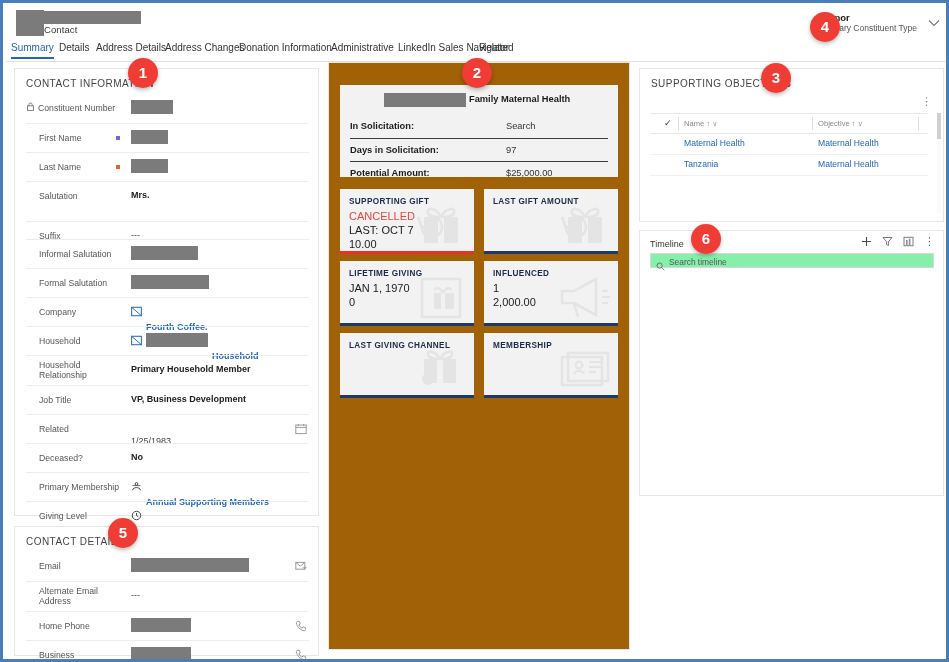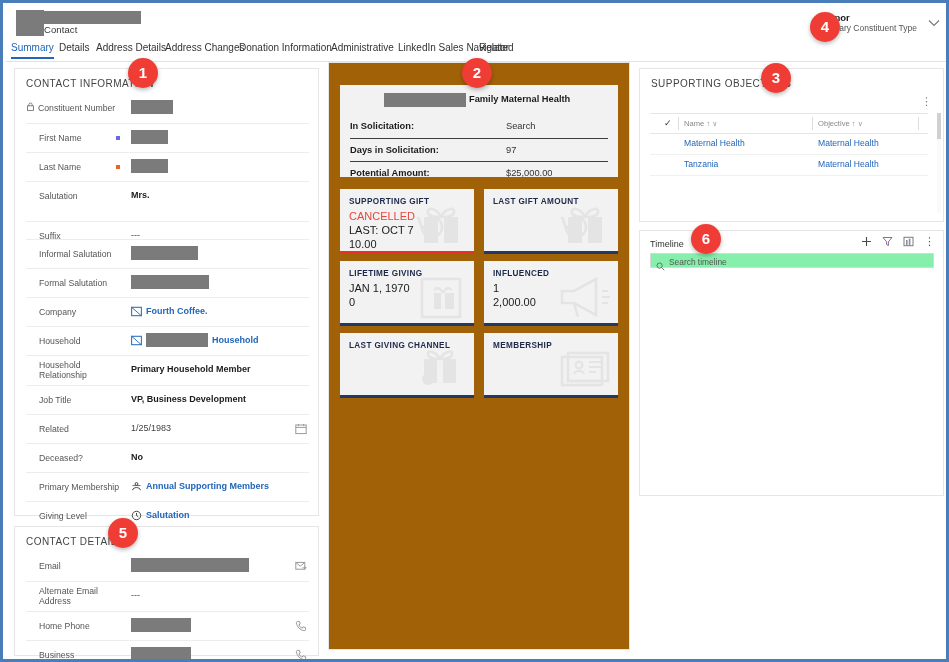--- a/index.html
+++ b/index.html
@@ -145,20 +145,21 @@
     left: 105px;
     top: 8px;
     font-size: 9px;
     color: #1b1b1b;
     font-weight: bold;
   }
   .field-val.plain { font-weight: normal; color:#444; }
   .field-val.link {
     color: #2266bb;
     font-weight: bold;
+    margin-top: 16px;
   }
   .mask {
     position: absolute;
     background: #7b7b7b;
     top: 6px;
     height: 14px;
   }
   .req-dot {
     position: absolute;
     top: 12px;
@@ -517,21 +518,21 @@
           <div class="field-row" style="top: 286px; height: 30px;">
             <div class="field-lbl two-line">Household Relationship</div>
             <span class="field-val" style="left: 105px;">Primary Household Member</span>
           </div>
           <div class="field-row" style="top: 316px; height: 29px;">
             <div class="field-lbl">Job Title</div>
             <span class="field-val" style="left: 105px;">VP, Business Development</span>
           </div>
           <div class="field-row" style="top: 345px; height: 29px;">
             <div class="field-lbl">Related</div>
-            <span class="field-val plain" style="left: 105px;">1/25/1983</span>
+            <span class="field-val plain" style="left: 105px; margin-top: 13px;">1/25/1983</span>
             <span class="row-end-icon">
               <svg width="12" height="12" viewBox="0 0 12 12">
                 <rect x=".8" y="2" width="10.4" height="8.6" fill="none" stroke="#9a9a9a" stroke-width="1"></rect>
                 <path d="M.8 4.4 H11.2" stroke="#9a9a9a" stroke-width="1"></path>
                 <path d="M3.4 1 V3 M8.6 1 V3" stroke="#9a9a9a" stroke-width="1"></path>
               </svg>
             </span>
           </div>
           <div class="field-row" style="top: 374px; height: 29px;">
             <div class="field-lbl">Deceased?</div>

